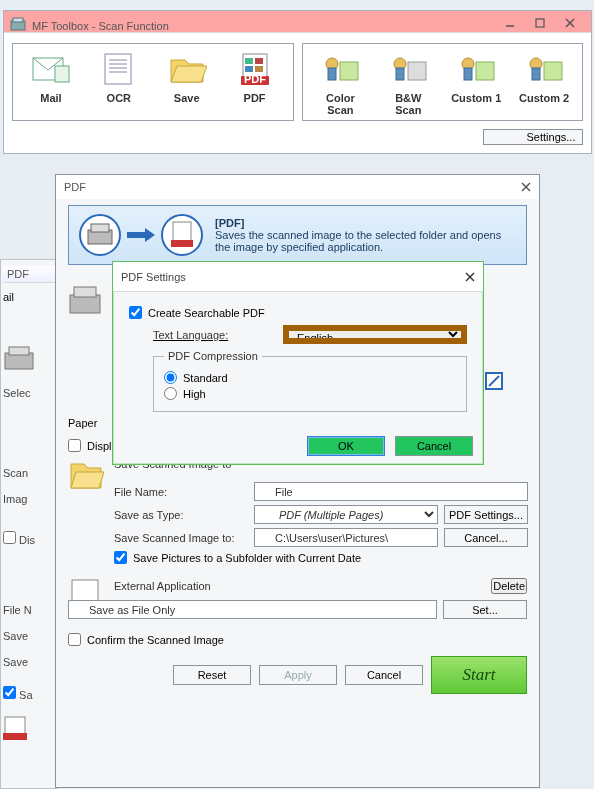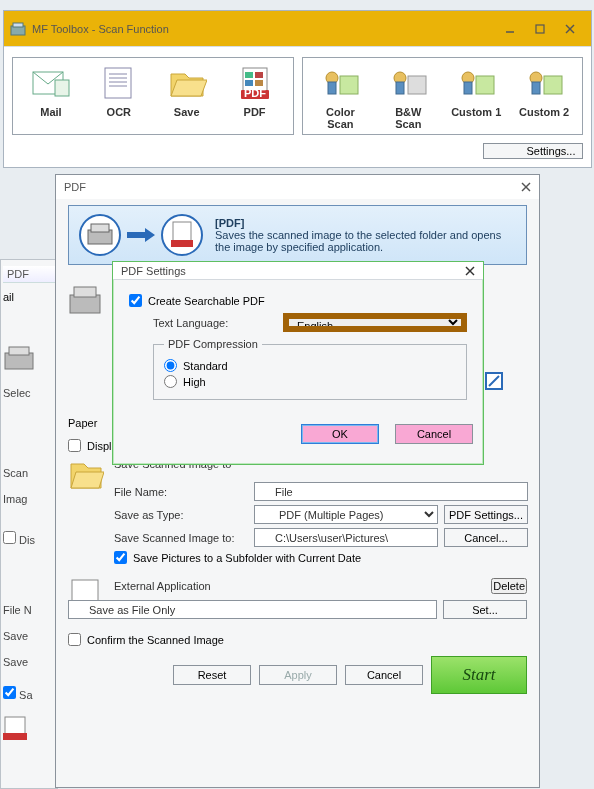--- a/index.html
+++ b/index.html
@@ -1,20 +1,20 @@
 <!DOCTYPE html>
 <html><head>
 <meta charset="utf-8">
 <style>
 * { box-sizing: border-box; margin: 0; padding: 0; font-family: 'Segoe UI', Tahoma, sans-serif; font-size: 11px; }
 body { background: #e8edf1; width: 594px; height: 789px; position: relative; overflow: hidden; }
 
 
 .win-toolbox { position: absolute; left: 3px; top: 10px; width: 589px; background: #fff; border: 1px solid #a9b4c0; }
-.titlebar { height: 36px; background: #eab308; display: flex; align-items: center; padding: 0 6px; border-bottom: 1px solid #d7dde3; }
+.titlebar { height: 22px; background: #fca5a5; display: flex; align-items: flex-end; padding: 0 6px; border-bottom: 1px solid #d7dde3; }
 .titlebar .ico { width: 16px; height: 16px; margin-right: 6px; }
 .titlebar .caption { flex: 1; color: #555; }
 .titlebar .wbtns { display: flex; gap: 0; }
 .wbtn { width: 30px; height: 18px; display: flex; align-items: center; justify-content: center; color: #666; }
 .wbtn svg { width: 10px; height: 10px; }
 
 .toolbox-body { padding: 10px 8px 8px 8px; }
 .tool-groupings { display: flex; gap: 8px; }
 .tool-group { border: 1px solid #9aa3ad; padding: 6px 4px 4px 4px; flex: 1; display: flex; justify-content: space-around; }
 .tool-item { width: 60px; text-align: center; }
@@ -40,39 +40,39 @@
 .pdf-body { padding: 6px 12px; }
 .section { display:flex; align-items:flex-start; gap:10px; margin: 6px 0 10px 0; }
 .section .sicon { width: 36px; height: 36px; flex-shrink:0; }
 .section .slabel { color:#333; }
 .check-row { display:flex; align-items:center; gap:6px; margin: 4px 0; }
 .check-row input { width:13px; height:13px; }
 .form-row { display:flex; align-items:center; gap:6px; margin:4px 0; }
 .form-row .flabel { width: 134px; color:#333; }
 .form-row .finput { flex:1; height:19px; border:1px solid #8a929b; background:#fff; padding:0 20px; color:#333; }
 .form-row .fbtn { width: 84px; height:19px; border:1px solid #8a929b; background:#f5f6f7; font-size:11px; }
-select.finput { background: #eee; }
+select.finput { background: #eee; font-style: italic; }
 .btnrow { display:flex; justify-content:flex-end; gap:8px; align-items:center; margin-top:10px; }
 .btnrow .stdbtn { width:78px; height:20px; border:1px solid #8a929b; background:#f5f6f7; }
 .btnrow .stdbtn.disabled { color:#9aa; }
 .start-btn { width:96px; height:38px; background: linear-gradient(#9be26a,#5ec837); border:1px solid #3fa026; color:#184a10; font-size:17px; font-family: Georgia, serif; font-style: italic; }
 
 
 .win-pset { position: absolute; left: 112px; top: 261px; width: 372px; height: 204px; background: #f5f6f7; border: 1px solid #5fbf60; box-shadow: 0 0 0 1px #bfe8bf inset; }
-.pset-title { height:18px; display:flex; align-items:center; padding:0 8px; color:#444; background:#fff; border-bottom:1px solid #d4d9de; }
+.pset-title { height:30px; display:flex; align-items:center; padding:0 8px; color:#444; background:#fff; border-bottom:1px solid #d4d9de; }
 .pset-title .close { margin-left:auto; }
 .pset-body { padding: 10px 16px; }
-.pset-row { display:flex; align-items:center; gap:10px; margin:6px 0 6px 24px; }
+.pset-row { display:flex; align-items:center; gap:10px; margin:6px 0 6px 24px;text-decoration:underline; }
 .pset-row .plabel { width:120px; color:#333; }
 .pset-row .psel { flex:1; height:19px; border:6px solid #a16207; background:#eee; padding:0 4px; }
 fieldset.pcomp { border:1px solid #b0b6bc; margin:6px 0 6px 24px; padding:6px 10px 8px 10px; }
 fieldset.pcomp legend { color:#333; padding:0 4px; }
 .radio-row { display:flex; align-items:center; gap:6px; margin:3px 0; }
 .pset-btns { display:flex; justify-content:flex-end; gap:10px; margin-top:8px; padding-right:10px; }
-.pset-btns .stdbtn { width:78px; height:20px; border:1px solid #8a929b; background:#f9a8d4;margin-left:6px; }
+.pset-btns .stdbtn { width:78px; height:20px; border:1px solid #8a929b; background:#22c55e; }
 .pset-btns .stdbtn.ok { border:1px solid #2f7ed8; box-shadow:0 0 0 1px #7ab8f0 inset; }
 
 
 svg { display:block; }
 </style>
 </head>
 <body>
 
 <div class="win-toolbox">
   <div class="titlebar">

